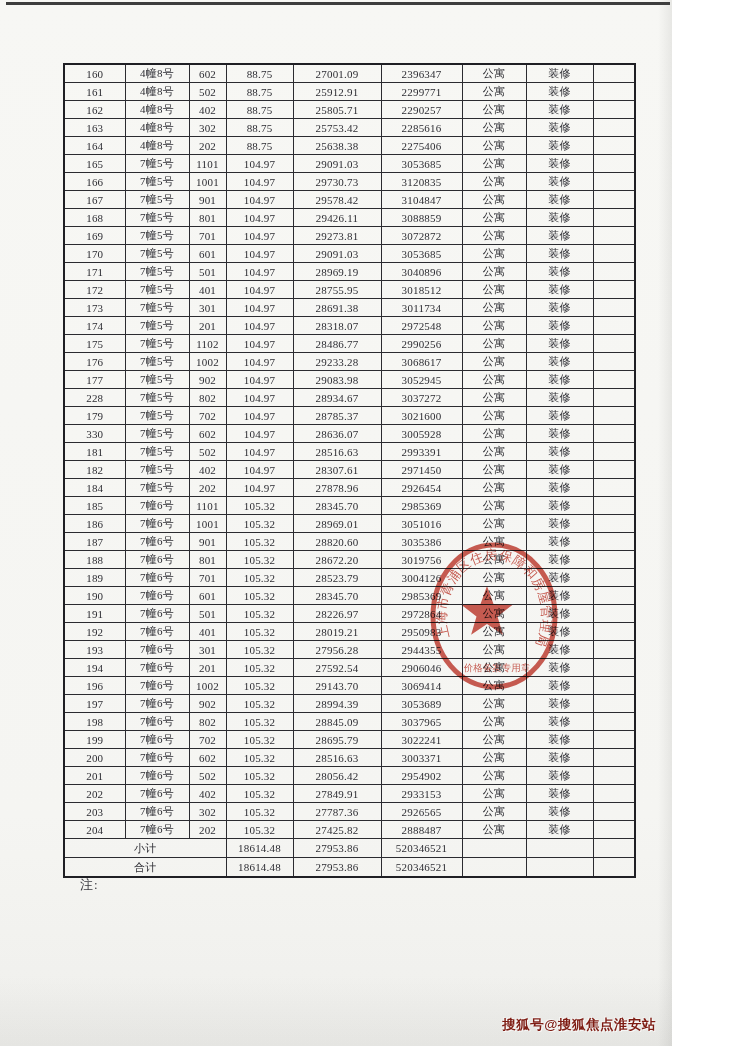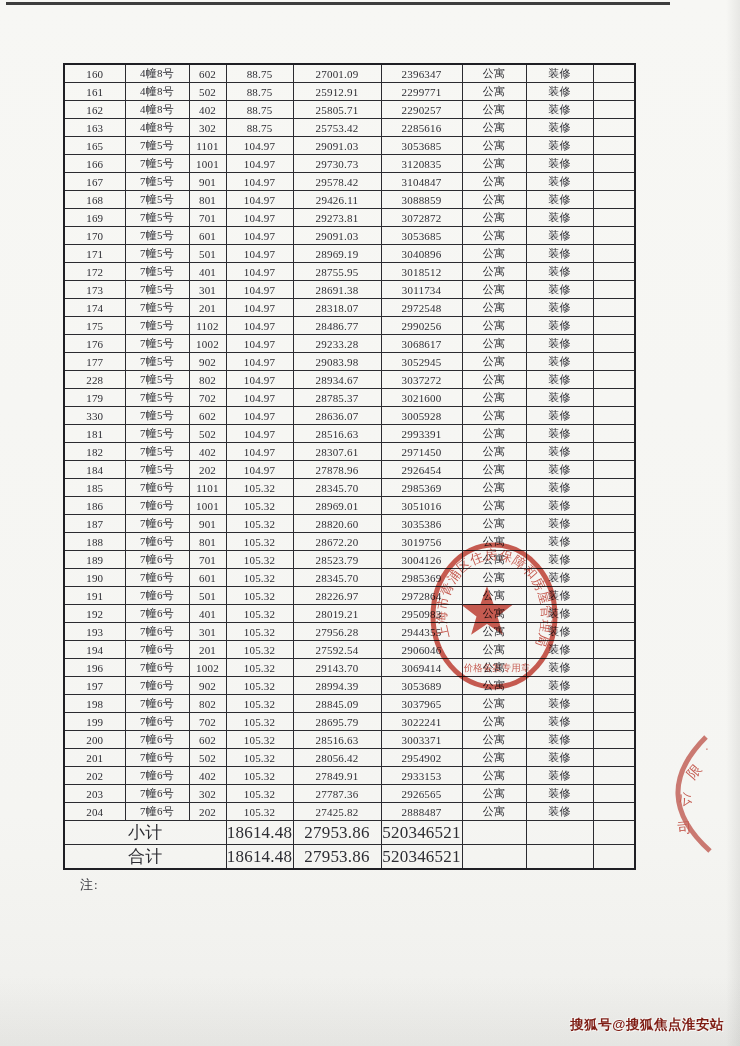--- a/index.html
+++ b/index.html
@@ -1,37 +1,37 @@
 <!DOCTYPE html>
 <html><head>
 <meta charset="utf-8">
 <style>
   html,body{margin:0;padding:0;}
   body{font-family:"Liberation Serif","DejaVu Serif",serif;}
   .stage{
-    position:relative;width:740px;height:1046px;overflow:hidden;
+    position:relative;width:672px;height:1046px;overflow:hidden;
     background:linear-gradient(180deg,#f7f7f4 0%,#f5f5f2 78%,#efefec 100%);
   }
   .scan-top-line{position:absolute;left:6px;top:2px;width:664px;height:3px;background:#1c1c1c;opacity:.85;}
   .scan-shade-right{position:absolute;right:0;top:0;width:14px;height:100%;
     background:linear-gradient(90deg,rgba(0,0,0,0) 0%,rgba(90,90,88,.10) 100%);}
   .scan-shade-bottom{position:absolute;left:0;bottom:0;width:100%;height:70px;
     background:linear-gradient(180deg,rgba(0,0,0,0) 0%,rgba(110,110,105,.08) 100%);}
   .price-table{
     position:absolute;left:63px;top:63px;width:571px;
     border-collapse:collapse;table-layout:fixed;
     font-size:11px;color:#2d2d33;
   }
   .price-table td{
     border:1.5px solid #2b2b30;height:17px;padding:0;
     text-align:center;vertical-align:middle;white-space:nowrap;overflow:hidden;
     letter-spacing:.2px;
   }
   .price-table{border:2px solid #1f1f24;}
-  .price-table tr.total-row td{height:18px;font-size:17px;}
+  .price-table tr.total-row td{height:18px;font-size:11px;}
   .note{position:absolute;left:80px;top:876px;font-size:13px;color:#3a3a40;letter-spacing:1px;}
   .watermark{
     position:absolute;right:16px;top:1016px;font-size:13.5px;font-weight:bold;
     color:#7d1b12;letter-spacing:.5px;
     text-shadow:0 0 1px #fff,1px 1px 0 rgba(255,255,255,.7),-1px -1px 0 rgba(255,255,255,.5);
     font-family:"Liberation Sans","DejaVu Sans",sans-serif;
   }
   .seal-layer{position:absolute;left:0;top:0;width:740px;height:1046px;
     pointer-events:none;mix-blend-mode:multiply;opacity:.82;}
   .seal-text{font-family:"Liberation Serif","DejaVu Serif",serif;fill:#c23a2e;}
@@ -96,20 +96,31 @@
           <td>4幢8号</td>
           <td>302</td>
           <td>88.75</td>
           <td>25753.42</td>
           <td>2285616</td>
           <td>公寓</td>
           <td>装修</td>
           <td></td>
         </tr>
         <tr>
+          <td>164</td>
+          <td>4幢8号</td>
+          <td>202</td>
+          <td>88.75</td>
+          <td>25638.38</td>
+          <td>2275406</td>
+          <td>公寓</td>
+          <td>装修</td>
+          <td></td>
+        </tr>
+        <tr>
           <td>165</td>
           <td>7幢5号</td>
           <td>1101</td>
           <td>104.97</td>
           <td>29091.03</td>
           <td>3053685</td>
           <td>公寓</td>
           <td>装修</td>
           <td></td>
         </tr>

